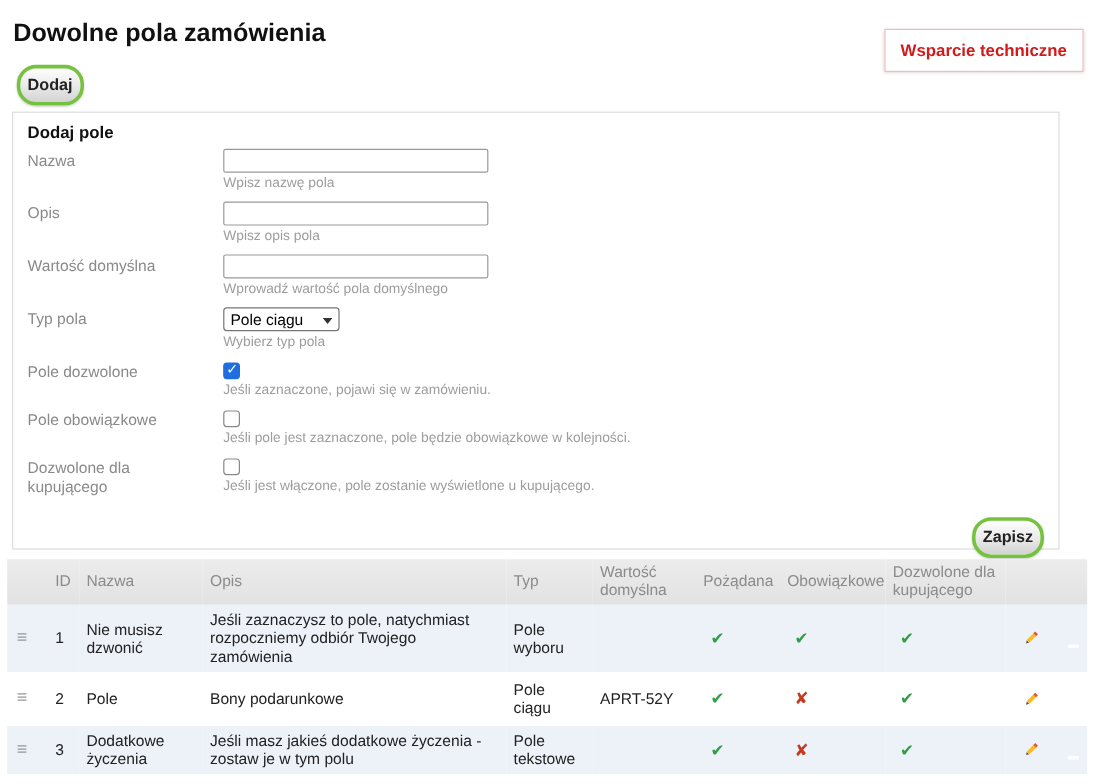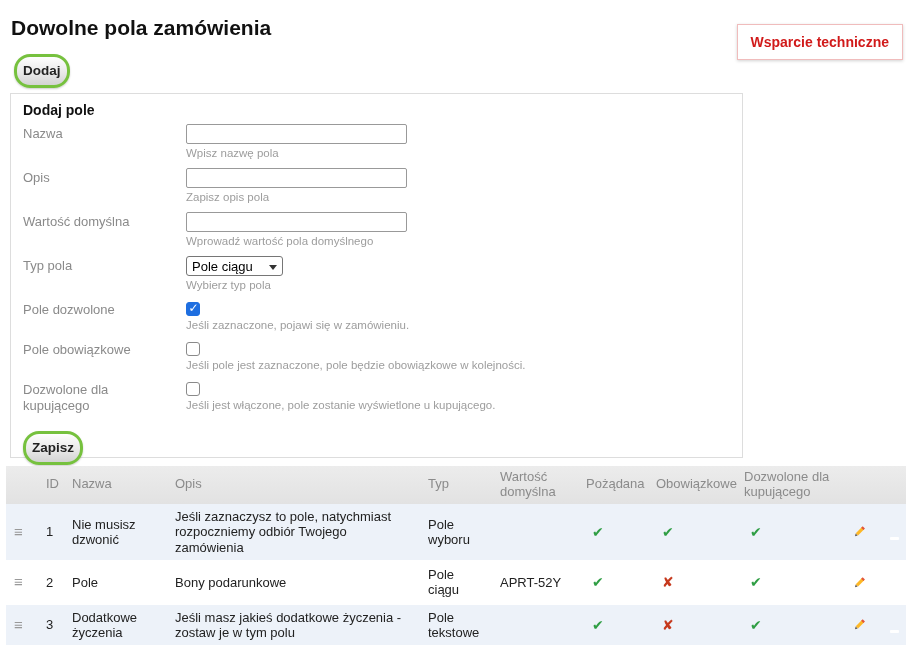--- a/index.html
+++ b/index.html
@@ -14,39 +14,39 @@
     box-shadow:0 1px 3px rgba(0,0,0,.18); cursor:pointer; }
 
   
   .pill { display:inline-block; border-radius:16px; padding:6px 6px 7px;
     background:linear-gradient(#fefefe,#e9e9e9 55%,#d3d3d3); font-weight:bold; font-size:13.5px;
     color:#222; border:1px solid #b9b9b9; box-shadow:0 1px 2px rgba(0,0,0,.25); cursor:pointer; }
   .pill.green { border:3px solid #76c13e; box-shadow:0 1px 2px rgba(0,0,0,.2); }
   .add-btn { position:absolute; left:14px; top:54px; }
 
   
-  .panel { position:absolute; left:10px; top:93px; width:733px; height:365px;
+  .panel { position:absolute; left:10px; top:93px; width:873px; height:365px;
     border:1px solid #ddd; background:#fff; padding:8px 12px; }
   .panel-title { font-weight:bold; font-size:14px; color:#111; padding-bottom:6px; }
   .form-row { display:flex; margin-bottom:6px; }
   .form-label { width:163px; color:#8a8a8a; padding-top:2px; line-height:1.25; padding-right:8px; }
   .form-control {}
   .text-input { width:221px; height:20px; border:1px solid #999; border-radius:2px;
     padding:0 4px; font-size:13px; font-family:inherit; background:#fff; }
   .hint { font-size:11.5px; color:#9d9d9d; margin-top:3px; margin-bottom:3px; }
   .select-box { position:relative; width:97px; height:20px; border:1px solid #767676;
     border-radius:3px; background:#fff; padding:2px 18px 0 5px; cursor:pointer; font-size:13px; color:#000; }
   .select-arrow { position:absolute; right:5px; top:8px; width:0; height:0;
     border-left:4px solid transparent; border-right:4px solid transparent; border-top:5px solid #333; }
   .checkbox { width:14px; height:14px; border:1.5px solid #8a8a8a; border-radius:3px;
     background:#fff; cursor:pointer; position:relative; margin-top:2px; }
   .checkbox.checked { background:#1e6ee0; border-color:#1e6ee0; }
   .checkbox.checked::after { content:"\2713"; position:absolute; left:1.5px; top:-2px;
     color:#fff; font-size:12px; font-weight:bold; }
-  .btn-row { margin-top:16px; display:flex; gap:10px; }
+  .btn-row { margin-top:16px; display:flex; gap:10px;justify-content:flex-end; }
 
   
   table.fields { position:absolute; left:6px; top:466px; width:900px; border-collapse:collapse;
     table-layout:fixed; font-size:13px; }
   table.fields col.c-handle{width:34px} table.fields col.c-id{width:26px}
   table.fields col.c-name{width:103px} table.fields col.c-desc{width:253px}
   table.fields col.c-type{width:72px} table.fields col.c-def{width:86px}
   table.fields col.c-act{width:70px} table.fields col.c-req{width:88px}
   table.fields col.c-buy{width:100px} table.fields col.c-actions{width:68px}
   table.fields th { background:linear-gradient(#ececec,#e2e2e2); color:#8b8b8b; font-weight:normal;
@@ -80,21 +80,21 @@
     <div class="form-control">
       <input class="text-input" type="text" value="" style="">
       <div class="hint">Wpisz nazwę pola</div>
     </div>
   </div>
 
   <div class="form-row">
     <div class="form-label">Opis</div>
     <div class="form-control">
       <input class="text-input" type="text" value="" style="">
-      <div class="hint">Zapisz opis pola</div>
+      <div class="hint">Wpisz opis pola</div>
     </div>
   </div>
 
   <div class="form-row">
     <div class="form-label">Wartość domyślna</div>
     <div class="form-control">
       <input class="text-input" type="text" value="" style="">
       <div class="hint">Wprowadź wartość pola domyślnego</div>
     </div>
   </div>

